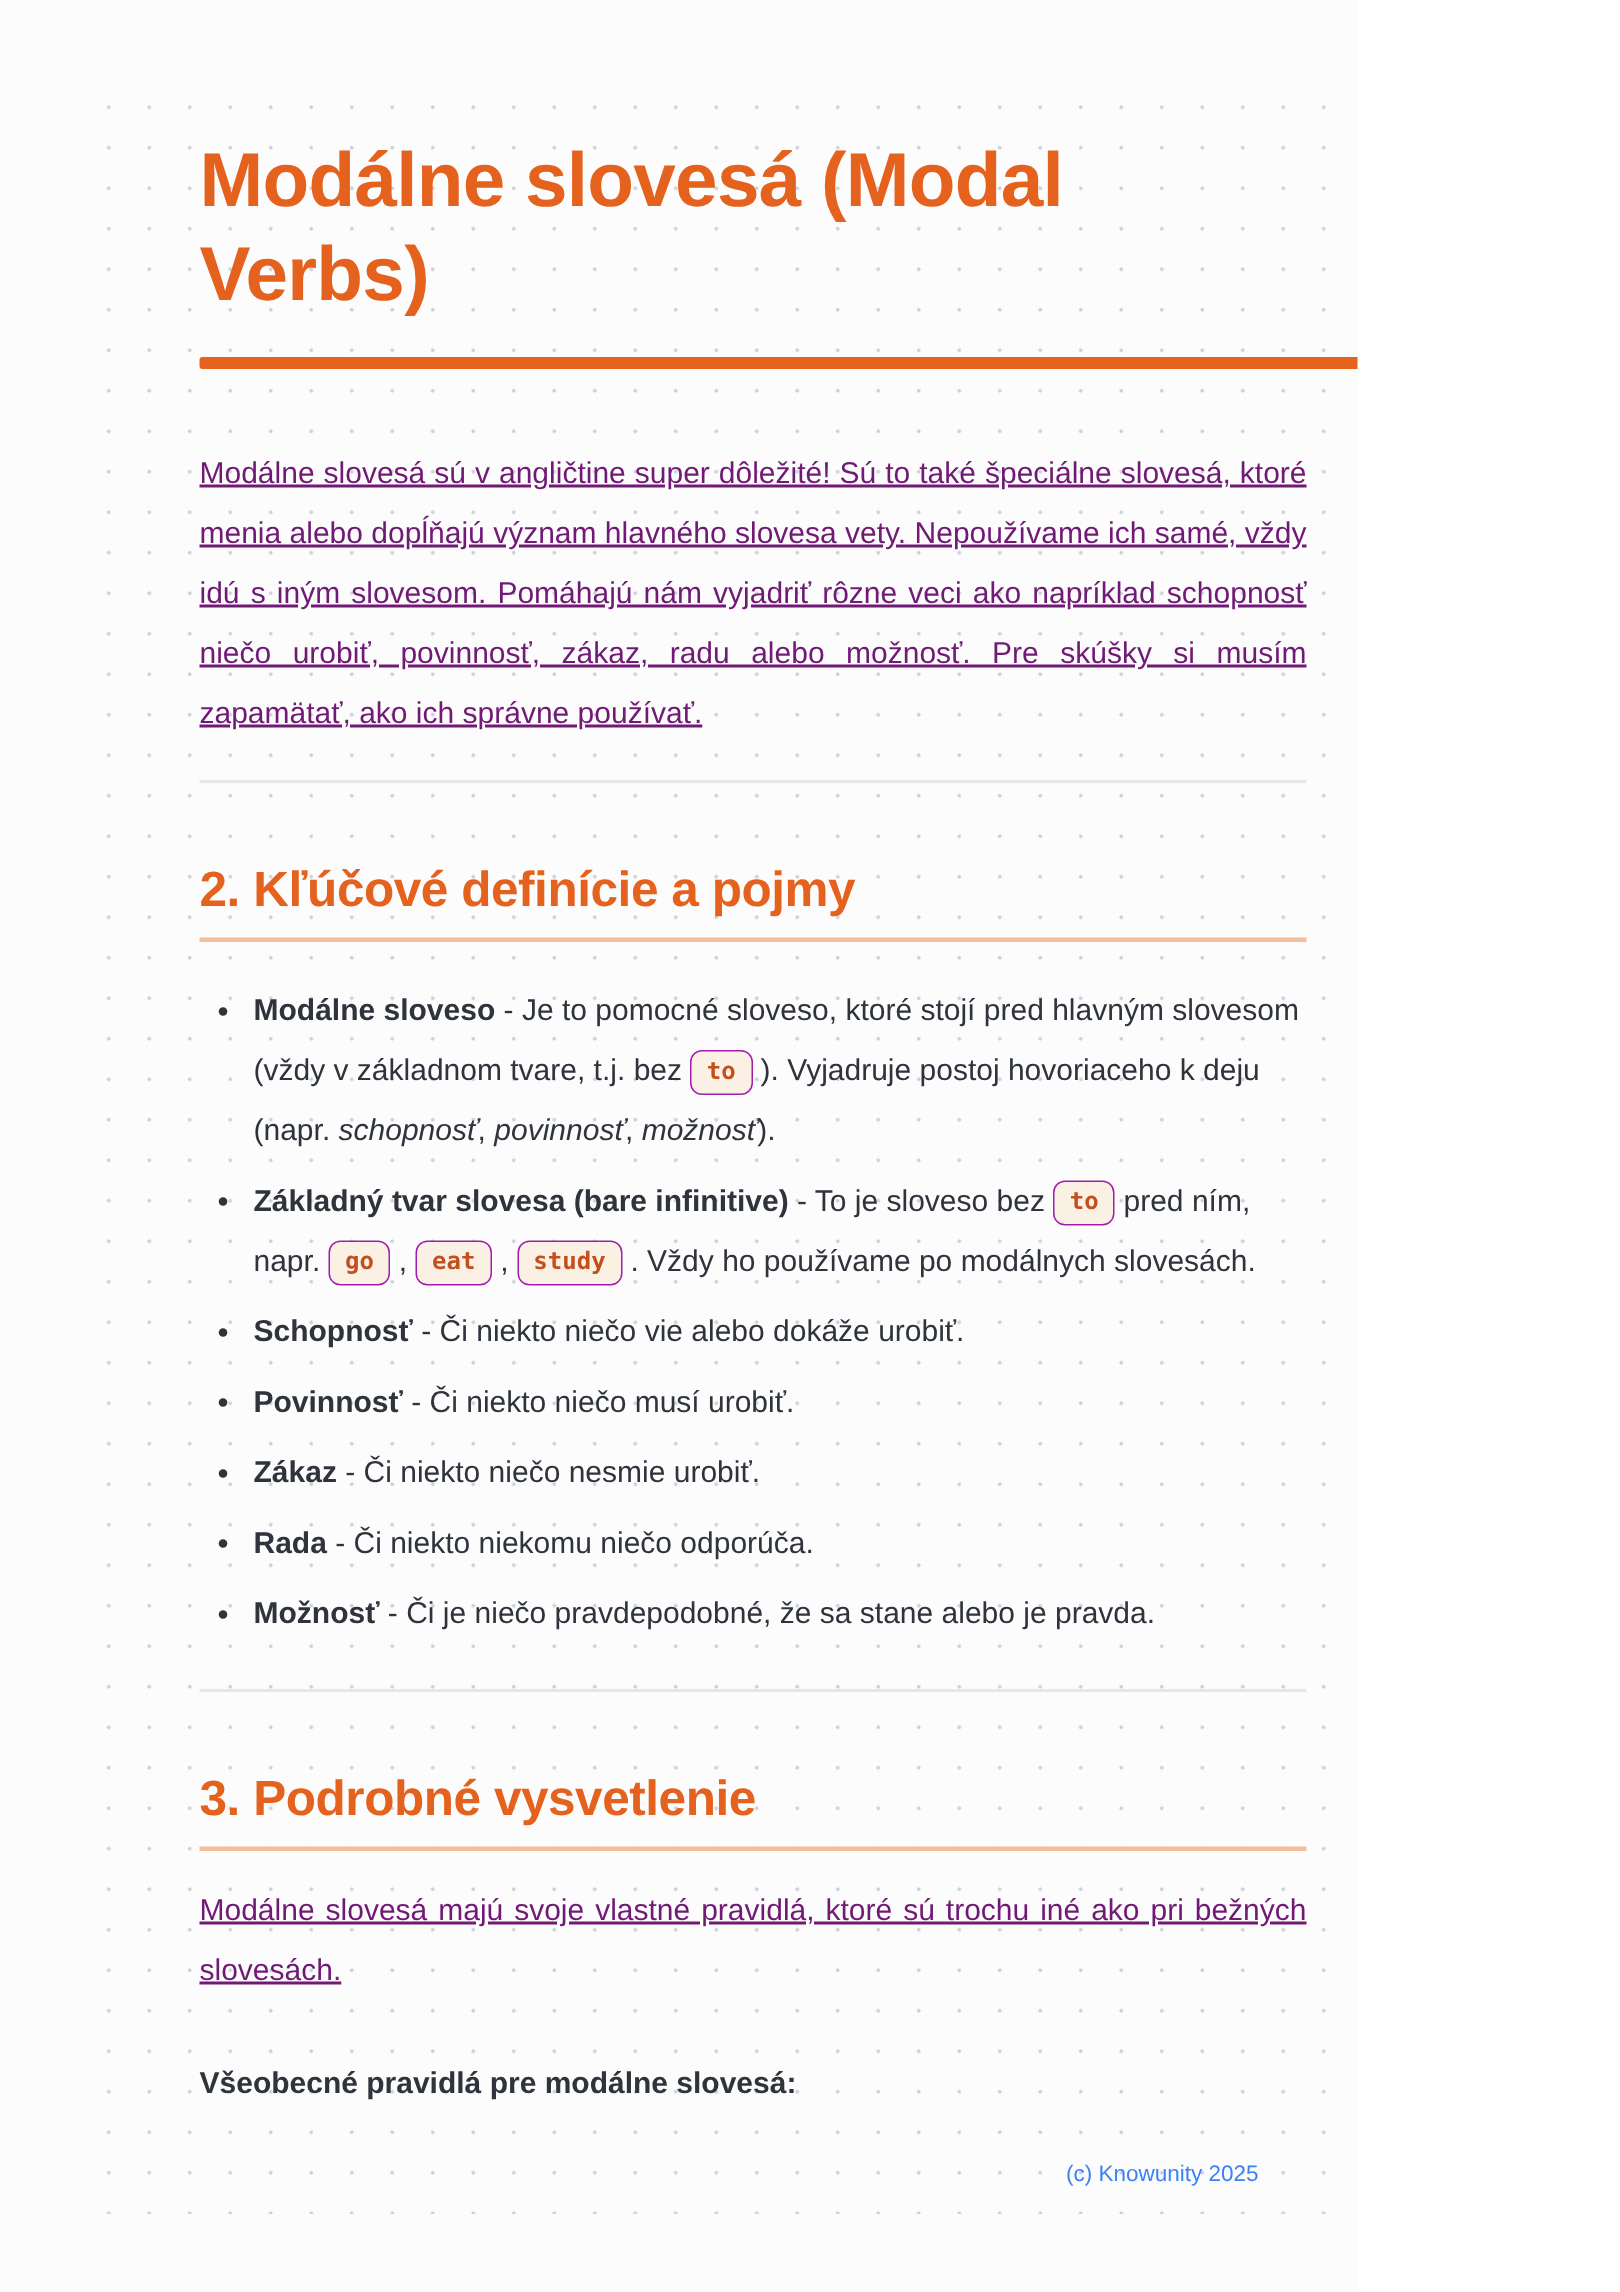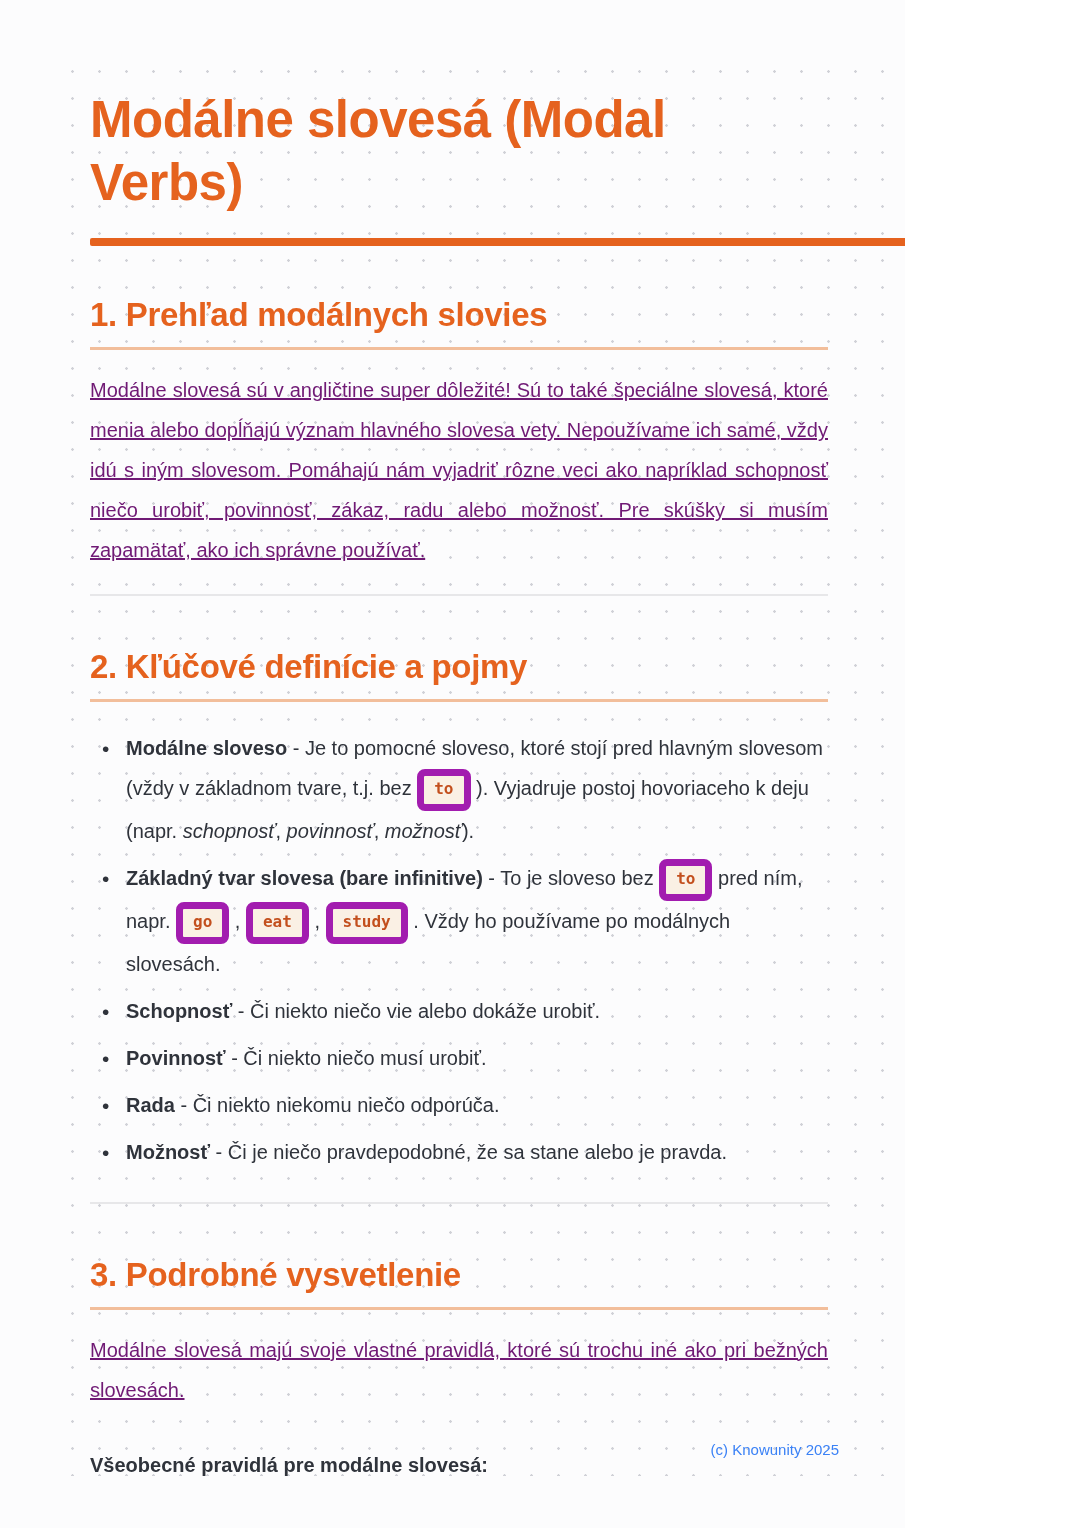--- a/index.html
+++ b/index.html
@@ -4,20 +4,21 @@
 <style>
   * { margin: 0; padding: 0; box-sizing: border-box; }
   html, body { background: #ffffff; }
   .page {
     position: relative;
     width: 905px;
     height: 1528px;
     background: #FCFCFD;
     overflow: hidden;
     font-family: "Liberation Sans", "DejaVu Sans", sans-serif;
+    padding-left: 43px;
   }
   
   .accent-strip {
     position: absolute;
     left: 976px;
     top: 50px;
     width: 56px;
     height: 1426px;
     background: #FBE8DB;
     border-left: 4px solid #F2C3A4;
@@ -104,21 +105,21 @@
   ul.def-list strong, .bold-sub { font-weight: bold; color: #2F333B; }
   ul.def-list em { font-style: italic; }
   code.badge {
     display: inline-block;
     font-family: "DejaVu Sans Mono", "Liberation Mono", monospace;
     font-weight: bold;
     font-size: 16px;
     line-height: 1.3;
     color: #C34F1D;
     background: #FAF0E4;
-    border: 7px solid #a21caf;
+    border: 1px solid #a21caf;
     border-radius: 8px;
     padding: 3px 10px 4px 10px;
     vertical-align: 1px;
   }
   .bold-sub {
     font-size: 20px;
     margin-top: 44px;
     margin-bottom: 20px;
   }
   .page-footer {
@@ -138,33 +139,33 @@
   <div class="accent-strip"></div>
   <div class="dot-grid"></div>
 
   <div class="content">
 
     <h1 class="doc-title">Modálne slovesá (Modal Verbs)</h1>
 
     <div class="title-rule"></div>
 
     <section>
-      <h2 class="section-heading">1. Prehľad modálnych slovies</h2>
       <p class="body-par">Modálne slovesá sú v angličtine super dôležité! Sú to také špeciálne slovesá, ktoré menia alebo dopĺňajú význam hlavného slovesa vety. Nepoužívame ich samé, vždy idú s iným slovesom. Pomáhajú nám vyjadriť rôzne veci ako napríklad schopnosť niečo urobiť, povinnosť, zákaz, radu alebo možnosť. Pre skúšky si musím zapamätať, ako ich správne používať.</p>
     </section>
 
     <hr class="section-divider">
 
     <section>
       <h2 class="section-heading">2. Kľúčové definície a pojmy</h2>
       <ul class="def-list">
           <li><strong>Modálne sloveso</strong> - Je to pomocné sloveso, ktoré stojí pred hlavným slovesom (vždy v základnom tvare, t.j. bez <code class="badge">to</code> ). Vyjadruje postoj hovoriaceho k deju (napr. <em>schopnosť</em>, <em>povinnosť</em>, <em>možnosť</em>).</li>
           <li><strong>Základný tvar slovesa (bare infinitive)</strong> - To je sloveso bez <code class="badge">to</code> pred ním, napr. <code class="badge">go</code> , <code class="badge">eat</code> , <code class="badge">study</code> . Vždy ho používame po modálnych slovesách.</li>
           <li><strong>Schopnosť</strong> - Či niekto niečo vie alebo dokáže urobiť.</li>
           <li><strong>Povinnosť</strong> - Či niekto niečo musí urobiť.</li>
+          <li><strong>Zákaz</strong> - Či niekto niečo nesmie urobiť.</li>
           <li><strong>Rada</strong> - Či niekto niekomu niečo odporúča.</li>
           <li><strong>Možnosť</strong> - Či je niečo pravdepodobné, že sa stane alebo je pravda.</li>
         </ul>
     </section>
 
     <hr class="section-divider">
 
     <section>
       <h2 class="section-heading">3. Podrobné vysvetlenie</h2>
       <p class="body-par">Modálne slovesá majú svoje vlastné pravidlá, ktoré sú trochu iné ako pri bežných slovesách.</p>

